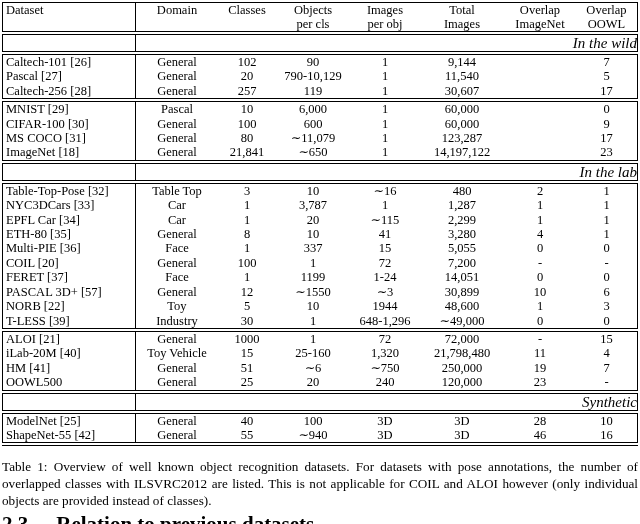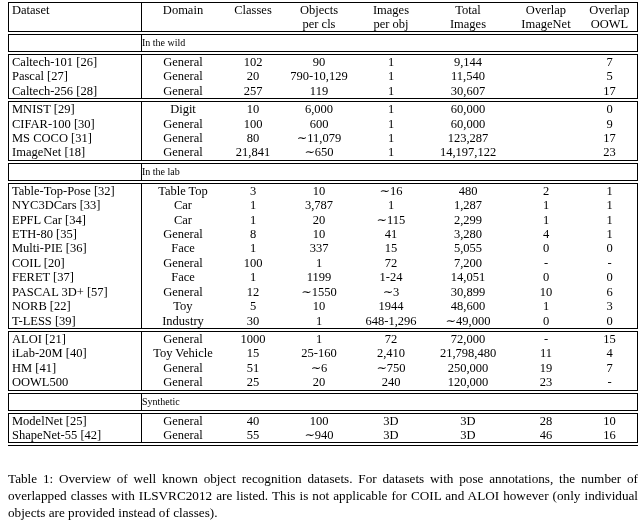--- a/index.html
+++ b/index.html
@@ -3,44 +3,44 @@
 <meta charset="utf-8">
 <style>
   html, body { margin: 0; padding: 0; background: #ffffff; }
   .page {
     position: relative;
     width: 640px;
     height: 524px;
     background: #ffffff;
     overflow: hidden;
     box-sizing: border-box;
-    padding: 2px 2px 0 8px;
+    padding: 2px 2px 0 2px;
     font-family: "Liberation Serif", "DejaVu Serif", serif;
     color: #000000;
   }
   
   .tbox { border: 1px solid #000; margin-bottom: 2px; background: #fff; }
   .grid { display: grid; grid-template-columns: 133px 82px 58px 74px 70px 84px 72px 1fr; }
   .c {
     font-size: 12.5px;
     line-height: 14.4px;
     text-align: center;
     white-space: nowrap;
     overflow: hidden;
   }
   .c.ds { text-align: left; padding-left: 3px; border-right: 1px solid #000; }
   .hdr .c { line-height: 14px; }
   .hdr .l1, .hdr .l2 { min-height: 14px; }
   .sec { display: grid; grid-template-columns: 133px 1fr; }
   .sec .spacer { border-right: 1px solid #000; }
-  .sec .lbl { text-align: left; font-size: 10px; line-height: 16px; }
+  .sec .lbl { text-align: right; font-size: 15px; line-height: 16px; font-style: italic; }
   .bottom-rule { border-top: 1px solid #000; height: 0; }
   
   .caption {
-    margin: 24px 0 0 0;
+    margin: 12px 0 0 0;
     font-size: 13.2px;
     line-height: 17px;
     text-align: justify;
   }
   
   .heading {
     margin-top: 3px;
     font-size: 21px;
     font-weight: bold;
     white-space: nowrap;
@@ -122,21 +122,21 @@
           <div class="c">119</div>
           <div class="c">1</div>
           <div class="c">30,607</div>
           <div class="c"></div>
           <div class="c">17</div>
         </div>
       </div>
       <div class="tbox">
         <div class="grid">
           <div class="c ds">MNIST [29]</div>
-          <div class="c">Digit</div>
+          <div class="c">Pascal</div>
           <div class="c">10</div>
           <div class="c">6,000</div>
           <div class="c">1</div>
           <div class="c">60,000</div>
           <div class="c"></div>
           <div class="c">0</div>
         </div>
         <div class="grid">
           <div class="c ds">CIFAR-100 [30]</div>
           <div class="c">General</div>
@@ -285,21 +285,21 @@
           <div class="c">72</div>
           <div class="c">72,000</div>
           <div class="c">-</div>
           <div class="c">15</div>
         </div>
         <div class="grid">
           <div class="c ds">iLab-20M [40]</div>
           <div class="c">Toy Vehicle</div>
           <div class="c">15</div>
           <div class="c">25-160</div>
-          <div class="c">2,410</div>
+          <div class="c">1,320</div>
           <div class="c">21,798,480</div>
           <div class="c">11</div>
           <div class="c">4</div>
         </div>
         <div class="grid">
           <div class="c ds">HM [41]</div>
           <div class="c">General</div>
           <div class="c">51</div>
           <div class="c">∼6</div>
           <div class="c">∼750</div>

